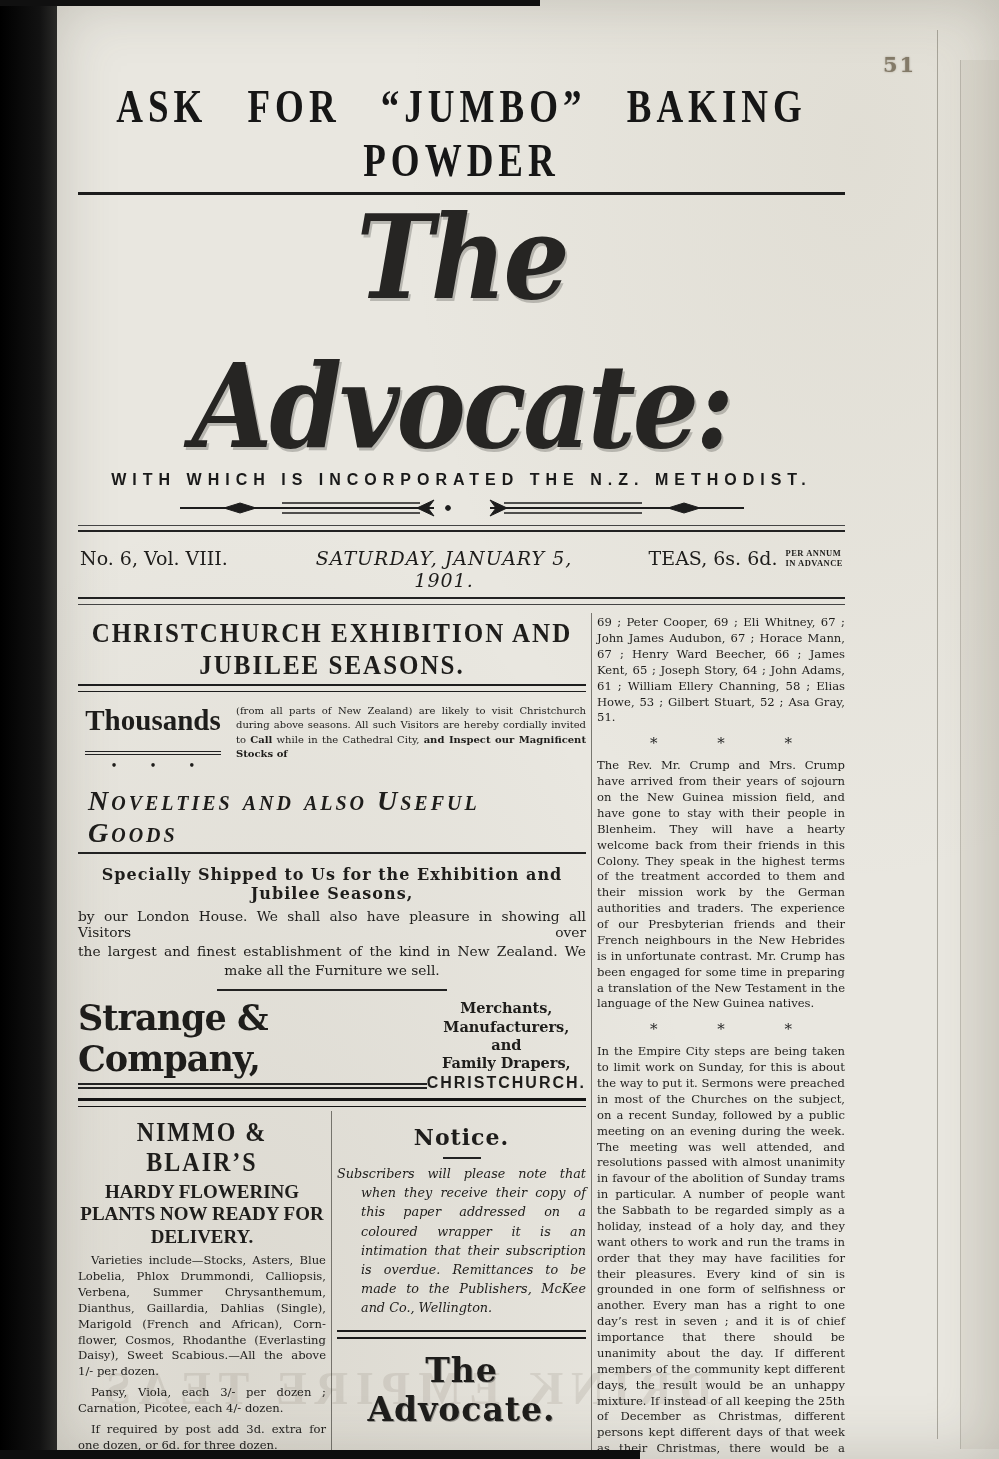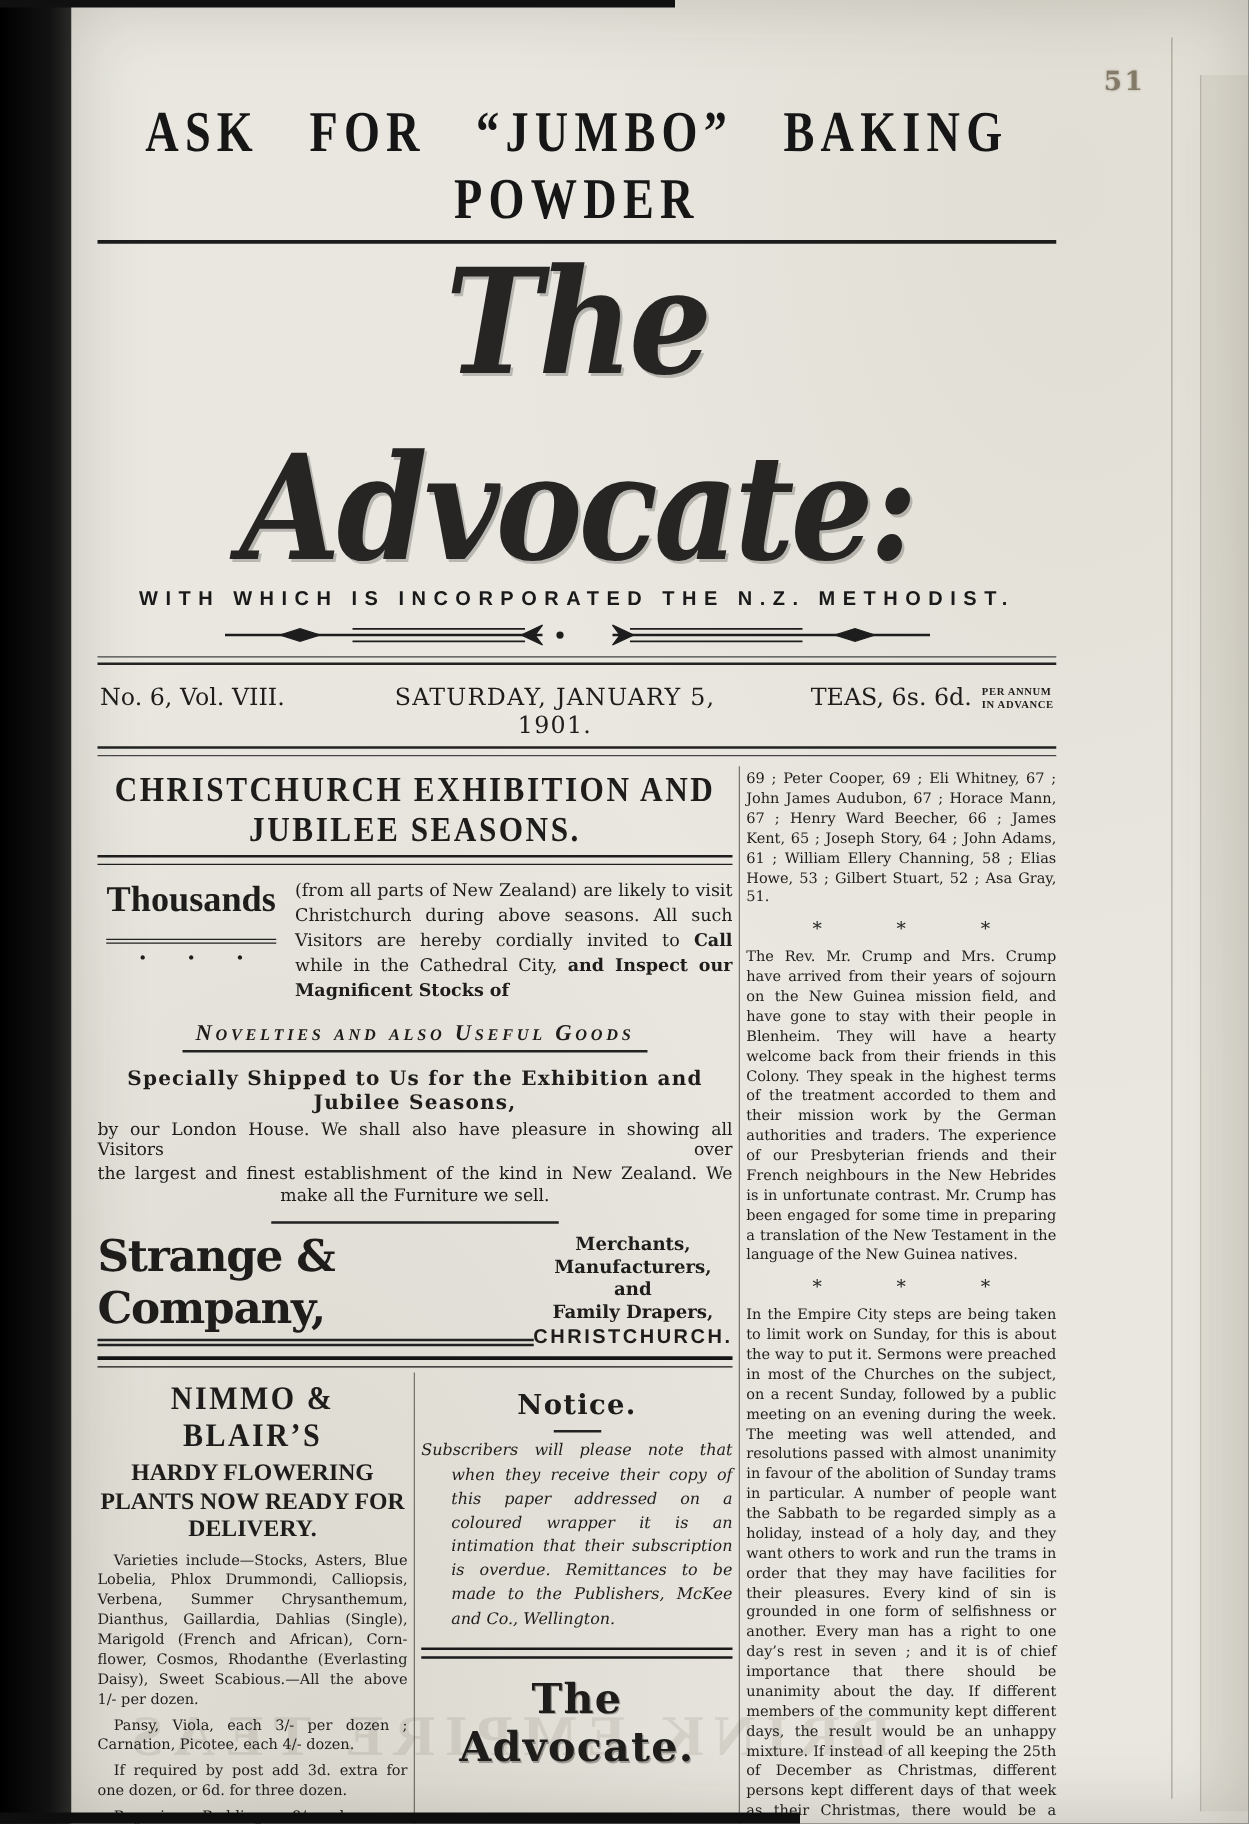--- a/index.html
+++ b/index.html
@@ -38,21 +38,21 @@
     font-style:italic;font-weight:700;font-size:104px;line-height:1.28;
     letter-spacing:-3px;transform:scaleY(1.12);color:#262523;
     text-shadow:2px 2px 0 rgba(40,38,35,0.25);}
   .subtitle{text-align:center;font-family:"Liberation Sans",sans-serif;font-weight:700;
     font-size:16px;letter-spacing:6px;margin-top:6px;color:#1a1a1a;}
   .ornament{display:block;margin:6px auto 0;}
 
   .dl-rule-top{margin-top:4px;height:4px;border-top:1px solid #444;border-bottom:2px solid #222;}
   .dateline{display:flex;align-items:baseline;padding:15px 2px 6px;}
   .dl-issue{font-size:19px;width:215px;}
-  .dl-date{flex:1;text-align:center;font-size:19px;letter-spacing:1px;}
+  .dl-date{flex:1;text-align:center;font-size:19px;letter-spacing:1px;font-style:italic;}
   .dl-price-wrap{width:250px;text-align:right;display:flex;justify-content:flex-end;align-items:center;gap:8px;}
   .dl-price{font-size:19px;}
   .dl-note{font-family:"Liberation Serif",serif;font-weight:700;font-size:8.5px;
     text-transform:uppercase;letter-spacing:0.5px;line-height:1.2;text-align:left;}
   .dl-note span{display:block;}
   .dl-rule-bottom{height:5px;border-top:2px solid #222;border-bottom:1px solid #444;}
 
   .cols{display:flex;margin-top:8px;}
   .left-zone{width:508px;}
   .vrule{width:1px;background:rgba(60,58,52,0.65);margin:0 5px;}
@@ -63,24 +63,24 @@
   .sep{text-align:center;word-spacing:55px;font-size:15px;margin:8px 0 6px;color:#2a2a2a;}
 
   .ad-headline{text-align:center;font-family:"Liberation Serif",serif;font-weight:700;
     font-size:25px;letter-spacing:2px;transform:scaleY(1.12);margin-top:8px;}
   .double-rule{height:5px;border-top:2px solid #1d1d1d;border-bottom:1px solid #1d1d1d;margin-top:7px;}
   .thousands-row{display:flex;margin-top:12px;}
   .thousands-box{width:150px;text-align:center;}
   .thousands-word{display:inline-block;font-family:"Liberation Serif",serif;font-weight:700;
     font-size:29px;border-bottom:4px double #222;padding-bottom:14px;}
   .thousands-dots{letter-spacing:14px;font-size:12px;margin-top:4px;padding-left:14px;}
-  .thousands-text{flex:1;font-size:14px;line-height:1.42;text-align:justify;padding-left:8px;}
+  .thousands-text{flex:1;font-size:10px;line-height:1.42;text-align:justify;padding-left:8px;}
   .thousands-text b{font-weight:700;}
   .novelties{margin:12px auto 0;width:fit-content;font-family:"Liberation Serif",serif;
-    font-style:italic;font-weight:700;font-size:18px;letter-spacing:3px;
+    font-style:italic;font-weight:700;font-size:28px;letter-spacing:3px;
     font-variant:small-caps;border-bottom:2px solid #222;padding:0 10px 3px;}
   .shipped{text-align:center;font-weight:700;font-size:16px;letter-spacing:1px;margin-top:11px;}
   .london{font-size:13.8px;text-align:justify;text-align-last:justify;margin-top:5px;}
   .warehouse{text-align:center;font-weight:700;font-size:16.5px;margin-top:3px;}
   .finest{font-size:13.8px;line-height:1.35;text-align:justify;text-align-last:center;margin-top:2px;}
   .short-rule{width:230px;border-top:2px solid #222;margin:10px auto 6px;}
   .firm-row{display:flex;align-items:flex-start;margin-top:2px;}
   .firm-name{font-family:"DejaVu Serif",serif;font-weight:700;font-size:35px;
     border-bottom:6px double #222;padding-bottom:4px;letter-spacing:-1px;}
   .firm-right{flex:1;text-align:center;font-weight:700;padding-top:2px;}

